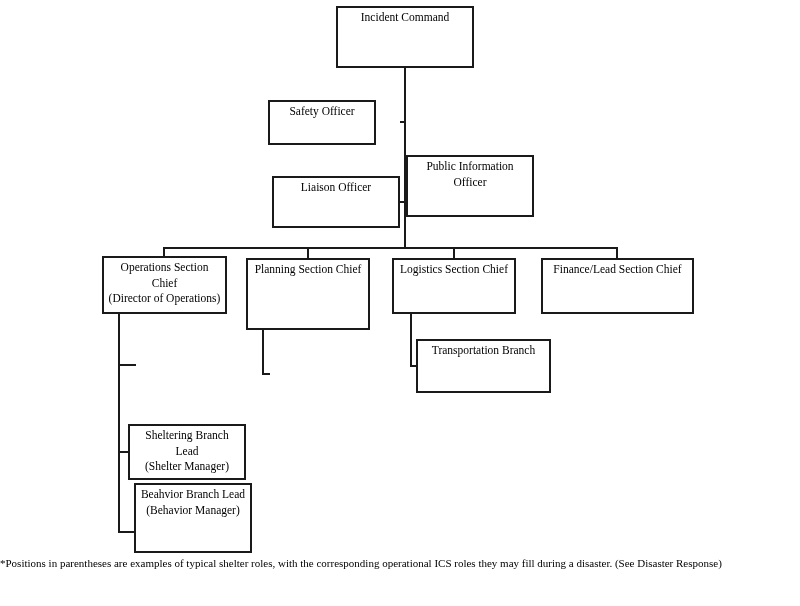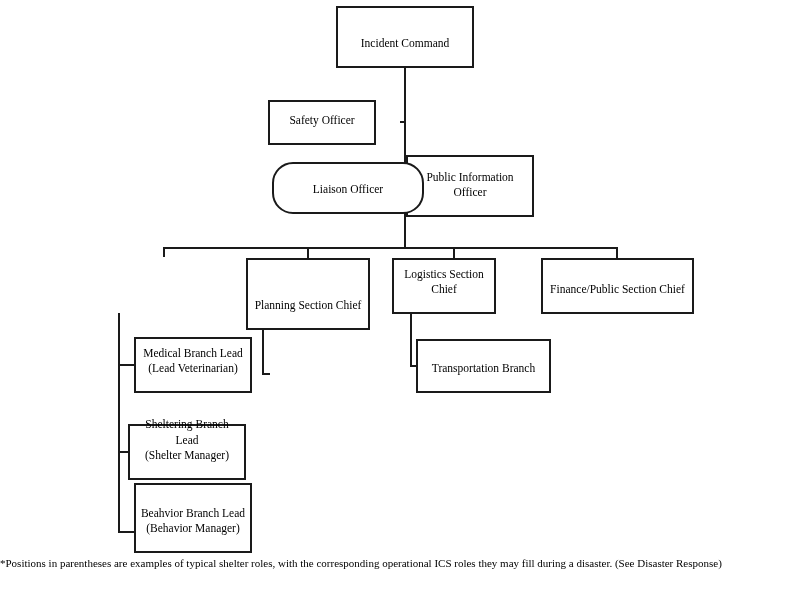--- a/index.html
+++ b/index.html
@@ -17,28 +17,28 @@
     height: 606px;
     overflow: hidden;
     background: #ffffff;
   }
   .node {
     position: absolute;
     box-sizing: border-box;
     border: 2px solid #1a1a1a;
     background: #ffffff;
     display: flex;
-    align-items: flex-end;
+    align-items: flex-start;
     justify-content: center;
     text-align: center;
     font-size: 11.5px;
     line-height: 1.35;
     font-family: "Liberation Serif", serif;
     color: #000000;
-    padding: 14px 4px;
+    padding: 2px 4px;
     z-index: 3;
   }
   .node span {
     display: block;
     white-space: pre-line;
   }
   .conn {
     position: absolute;
     background: #1a1a1a;
     z-index: 1;
@@ -92,41 +92,41 @@
 
   <div class="node" style="left:268px; top:100px; width:108px; height:45px;">
     <span>Safety Officer</span>
   </div>
 
   <div class="node" style="left:406px; top:155px; width:128px; height:62px;">
     <span>Public Information
 Officer</span>
   </div>
 
-  <div class="node" style="left:272px; top:162px; width:152px; height:52px;border-radius:21px;">
+  <div class="node" style="left:272px; top:176px; width:128px; height:52px;">
     <span>Liaison Officer</span>
   </div>
 
+  <div class="node" style="left:102px; top:256px; width:125px; height:58px;">
+    <span>Operations Section Chief
+(Director of Operations)</span>
+  </div>
 
   <div class="node" style="left:246px; top:258px; width:124px; height:72px;">
     <span>Planning Section Chief</span>
   </div>
 
-  <div class="node" style="left:392px; top:258px; width:104px; height:56px;">
+  <div class="node" style="left:392px; top:258px; width:124px; height:56px;">
     <span>Logistics Section Chief</span>
   </div>
 
   <div class="node" style="left:541px; top:258px; width:153px; height:56px;">
-    <span>Finance/Public Section Chief</span>
+    <span>Finance/Lead Section Chief</span>
   </div>
 
-  <div class="node" style="left:134px; top:337px; width:118px; height:56px;">
-    <span>Medical Branch Lead
-(Lead Veterinarian)</span>
-  </div>
 
 
   <div class="node" style="left:416px; top:339px; width:135px; height:54px;">
     <span>Transportation Branch</span>
   </div>
 
   <div class="node" style="left:128px; top:424px; width:118px; height:56px;">
     <span>Sheltering Branch Lead
 (Shelter Manager)</span>
   </div>

